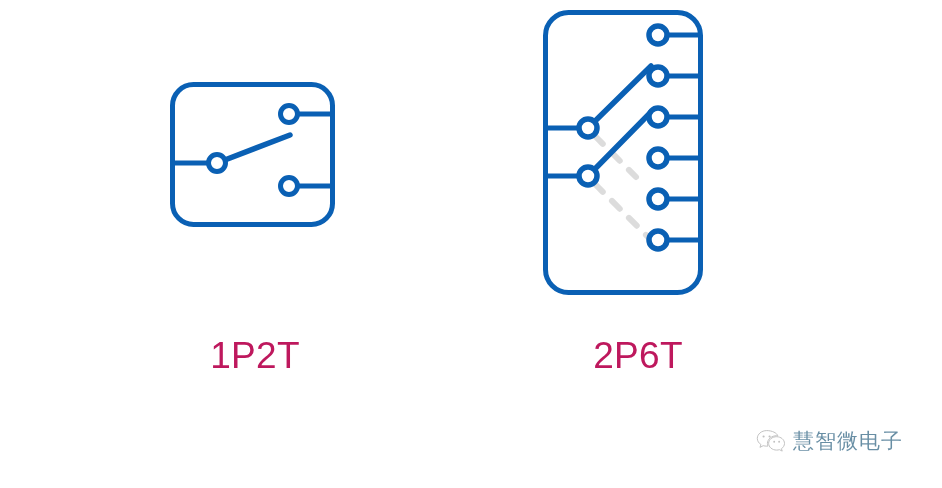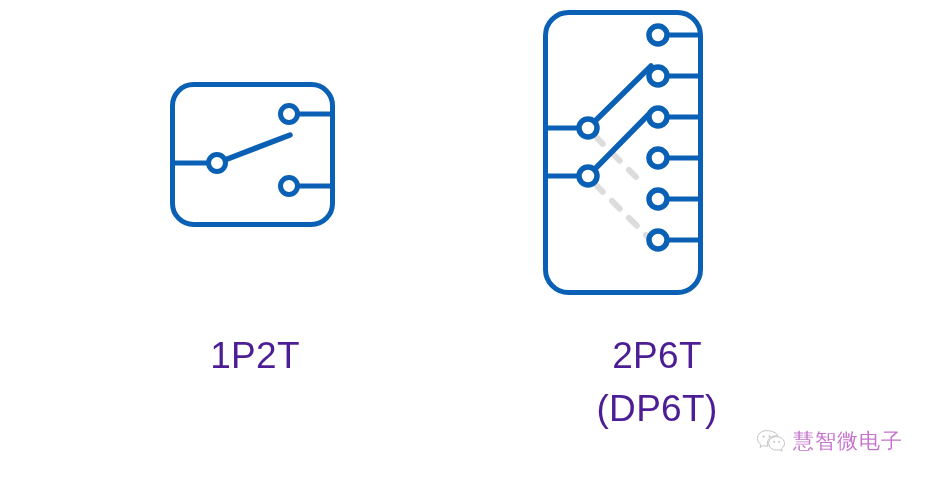--- a/index.html
+++ b/index.html
@@ -28,53 +28,53 @@
     overflow: visible;
   }
 
   #fig-spdt   { left: 160px; top: 72px;  width: 190px; height: 165px; }
   #fig-dp6t   { left: 532px; top: 0px;   width: 185px; height: 305px; }
 
   
   .caption {
     position: absolute;
     text-align: center;
-    color: #4c1d95;
+    color: #be185d;
     font-family: "Liberation Sans", sans-serif;
     font-size: 37px;
     font-weight: 400;
     line-height: 1.42;
     letter-spacing: 0.3px;
     white-space: nowrap;
   }
   .caption .line { display: block; }
 
   #cap-spdt { left: 150px; top: 330px; width: 210px; }
-  #cap-dp6t { left: 552px; top: 330px; width: 210px; }
+  #cap-dp6t { left: 533px; top: 330px; width: 210px; }
 
   
   #watermark {
     position: absolute;
     left: 756px;
     top: 428px;
     display: flex;
     align-items: center;
     gap: 7px;
     opacity: 0.62;
   }
   #watermark .wm-icon {
     display: block;
     width: 30px;
     height: 26px;
     flex: 0 0 auto;
   }
   #watermark .wm-text {
     font-family: "DejaVu Sans", sans-serif;
     font-size: 21px;
-    color: #a21caf;
+    color: #0c4a6e;
     letter-spacing: 1px;
     white-space: nowrap;
     line-height: 1;
   }
 </style>
 </head>
 <body>
 
 <div id="stage">
 
@@ -130,21 +130,20 @@
       <circle cx="126" cy="240" r="9" fill="#ffffff" stroke="#0A60B4" stroke-width="5.5"></circle>
     </svg>
   </div>
 
   <div class="caption" id="cap-spdt">
     <span class="line">1P2T</span>
   </div>
 
   <div class="caption" id="cap-dp6t">
     <span class="line">2P6T</span>
-    <span class="line">(DP6T)</span>
   </div>
 
   <div id="watermark">
     <svg class="wm-icon" viewBox="0 0 34 28" xmlns="http://www.w3.org/2000/svg">
 
       <path d="M12.2 2.2C6.2 2.2 1.5 6.2 1.5 11.1c0 2.8 1.6 5.3 4.1 6.9l-1.1 3.2 3.7-1.9c1.2 .35 2.6 .55 4.0 .55 .45 0 .9-.02 1.3-.06 -.35-.95-.55-1.95-.55-3.0 0-4.85 4.75-8.8 10.6-8.8 .4 0 .8 .02 1.2 .06C23.6 4.95 18.4 2.2 12.2 2.2z" fill="none" stroke="#9a9a9a" stroke-width="1.1" stroke-linejoin="round"></path>
       <circle cx="8.6" cy="8.9" r="1.25" fill="#9a9a9a"></circle>
       <circle cx="15.4" cy="8.9" r="1.25" fill="#9a9a9a"></circle>
 
       <path d="M23.4 9.1c-5.0 0-9.1 3.4-9.1 7.6 0 4.2 4.1 7.6 9.1 7.6 1.1 0 2.2-.17 3.2-.47l3.1 1.6-.9-2.7c2.1-1.4 3.5-3.5 3.5-5.99 0-4.2-4.0-7.6-8.9-7.6z" fill="#ffffff" stroke="#9a9a9a" stroke-width="1.1" stroke-linejoin="round"></path>

